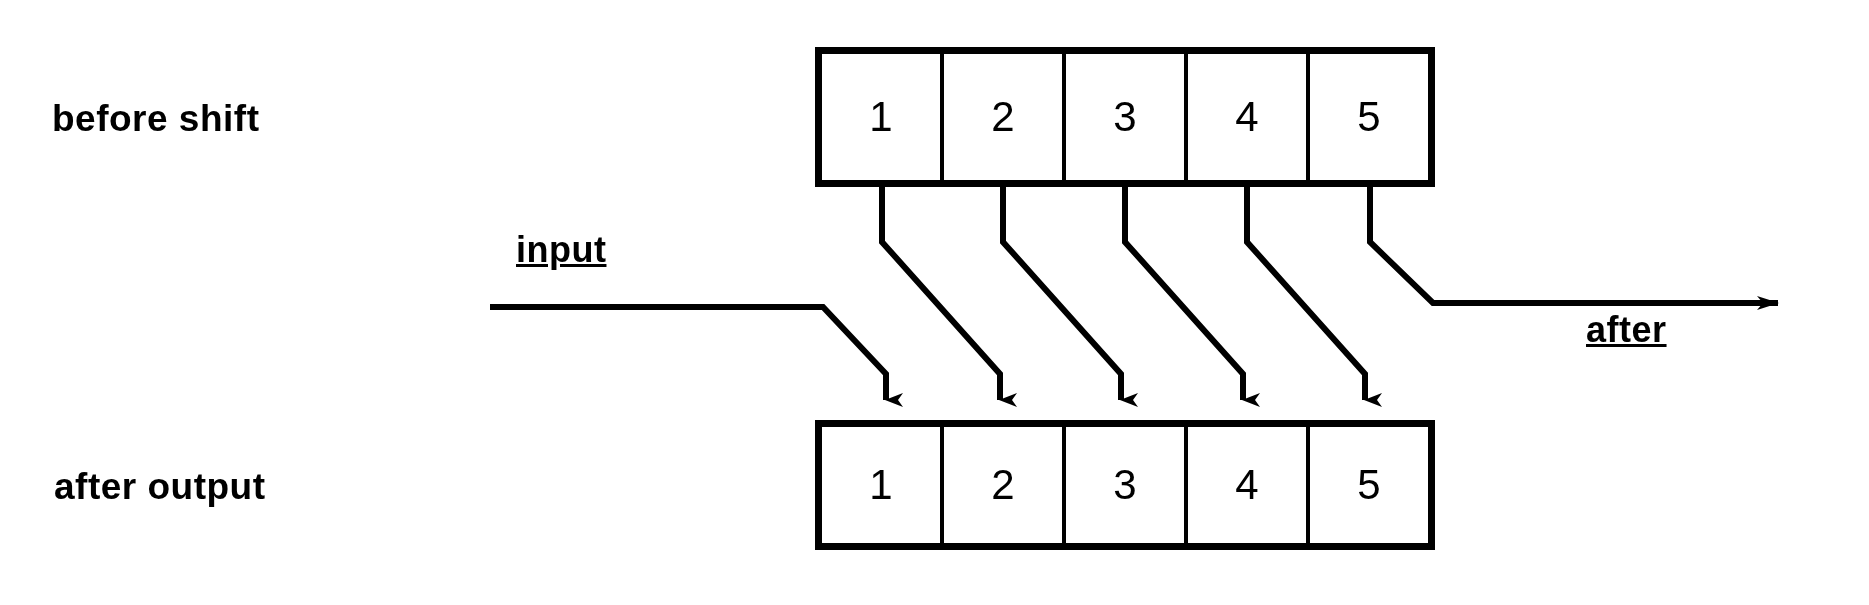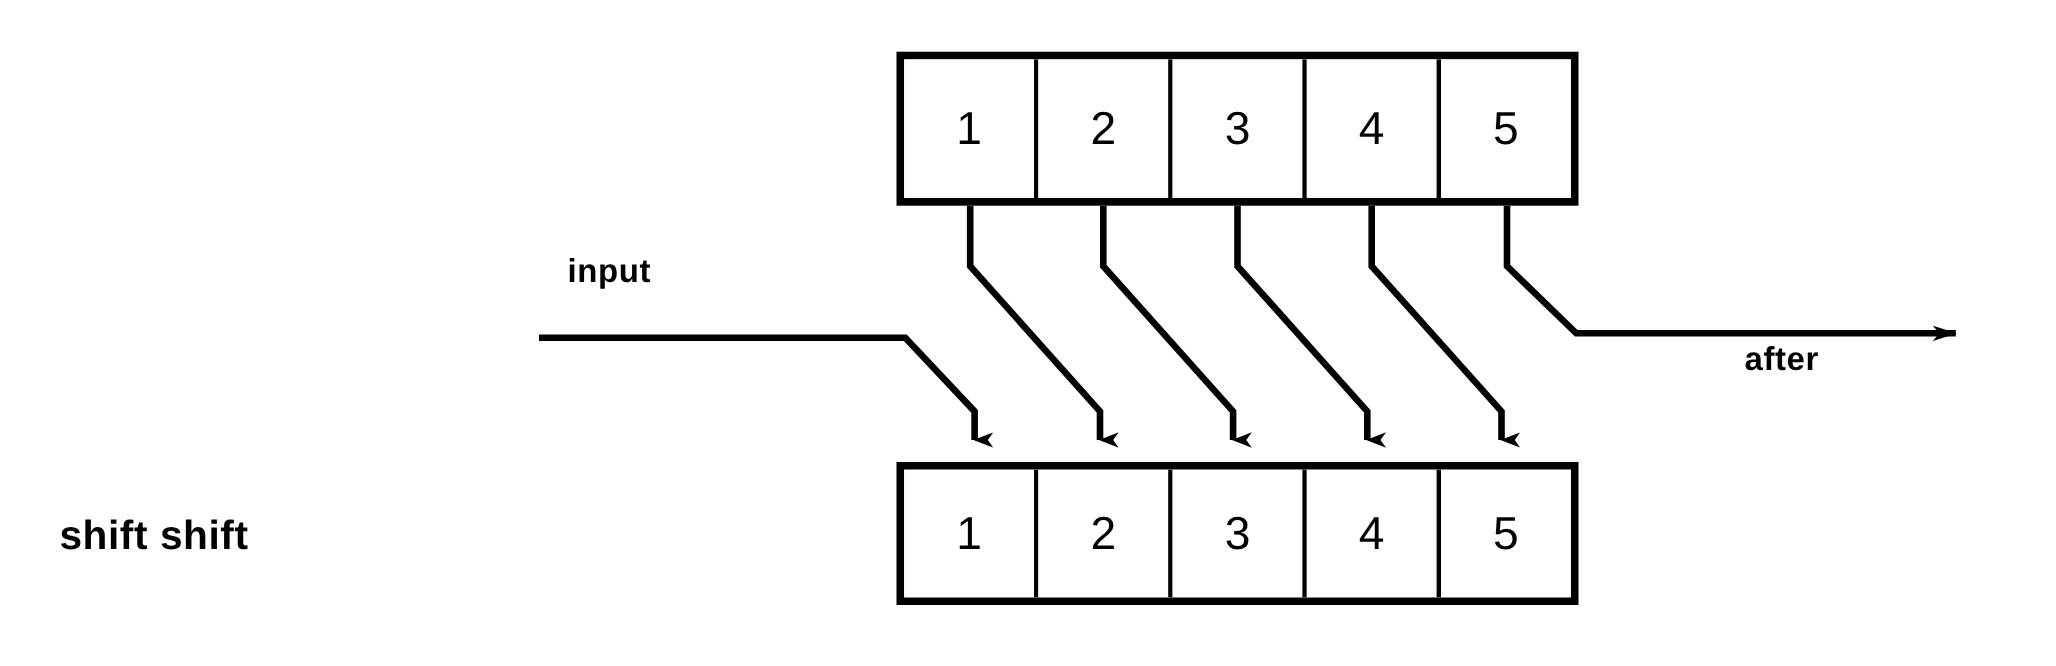--- a/index.html
+++ b/index.html
@@ -22,22 +22,23 @@
     font-weight: bold;
     color: #000000;
     white-space: nowrap;
     line-height: 1;
   }
   .row-label {
     font-size: 37px;
     letter-spacing: 0.5px;
   }
   .io-label {
-    font-size: 30px;
+    font-size: 36px;
     letter-spacing: 0.5px;
+    text-decoration: underline;
   }
   #label-before { left: 52px;  top: 100px; }
   #label-after  { left: 54px;  top: 468px; }
   #label-input  { left: 516px; top: 232px; }
   #label-output { left: 1586px; top: 312px; }
 
   .register {
     position: absolute;
     box-sizing: border-box;
     border: 7px solid #000000;
@@ -71,22 +72,23 @@
     width: 1869px;
     height: 605px;
     pointer-events: none;
   }
 </style>
 </head>
 <body>
 
 <div id="stage">
 
+  <div class="label row-label" id="label-before">before shift</div>
 
-  <div class="label row-label" id="label-after">shift shift</div>
+  <div class="label row-label" id="label-after">after output</div>
 
   <div class="label io-label" id="label-input">input</div>
 
   <div class="label io-label" id="label-output">after</div>
 
   <div class="register" id="register-before">
     <div class="cell">
         <span class="cell-text">1</span>
       </div>
     <div class="cell">

